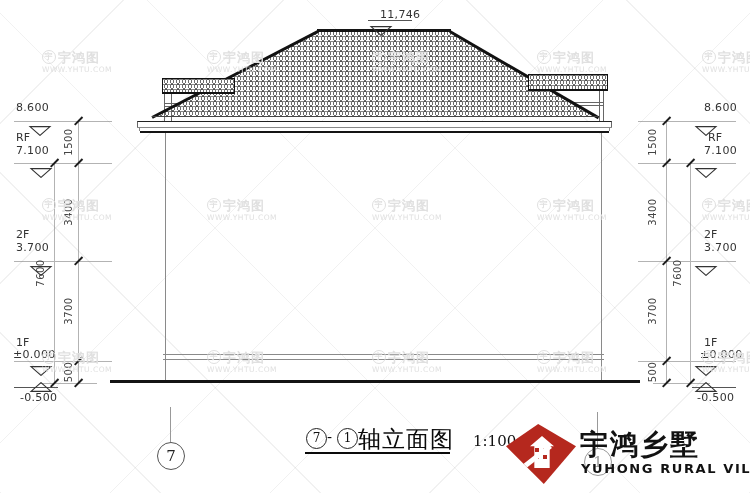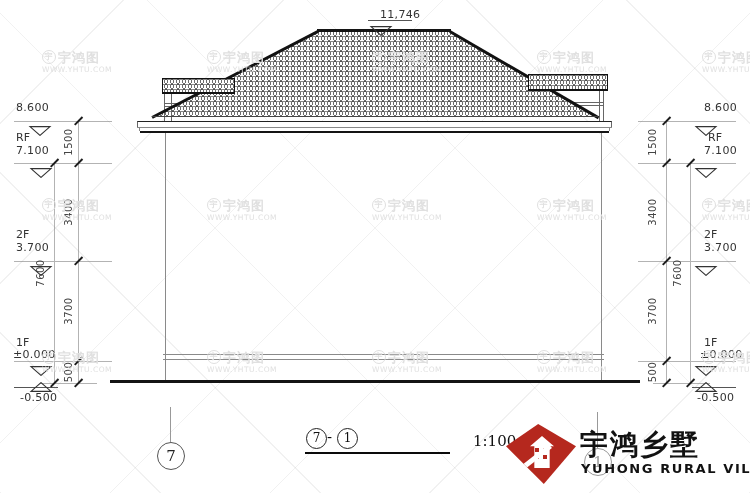--- a/index.html
+++ b/index.html
@@ -313,20 +313,21 @@
   <div class="abs lvl-val" style="left:697px;top:391px;">-0.500</div>
 
   <div class="abs" style="left:169.5px;top:407px;width:1px;height:35px;background:#999;z-index:3;"></div>
   <div class="abs axis-circle" style="left:157px;top:442px;z-index:3;">7</div>
   <div class="abs" style="left:596.5px;top:412px;width:1px;height:36px;background:#999;z-index:3;"></div>
   <div class="abs axis-circle" style="left:584px;top:448px;z-index:3;border-color:#999;color:#999;">1</div>
 
   <div class="abs t-circle" style="left:306px;top:428px;">7</div>
   <div class="abs t-name" style="left:327px;top:428px;font-size:15px;">-</div>
   <div class="abs t-circle" style="left:337px;top:428px;">1</div>
+  <div class="abs t-name" style="left:358px;top:424px;">轴立面图</div>
   <div class="abs t-scale" style="left:473px;top:432px;">1:100</div>
   <div class="abs" style="left:305px;top:452px;width:145px;height:2px;background:#0a0a0a;z-index:8;"></div>
 
   <div id="logo" class="abs" style="left:506px;top:424px;width:244px;height:62px;">
     <div class="abs logo-diamond" style="left:0;top:0;">
       <div class="logo-house">
         <div class="logo-win" style="left:5px;top:12px;"></div>
         <div class="logo-win" style="left:13px;top:12px;"></div>
         <div class="logo-win" style="left:5px;top:19px;"></div>
         <div class="logo-win" style="left:13px;top:19px;"></div>

